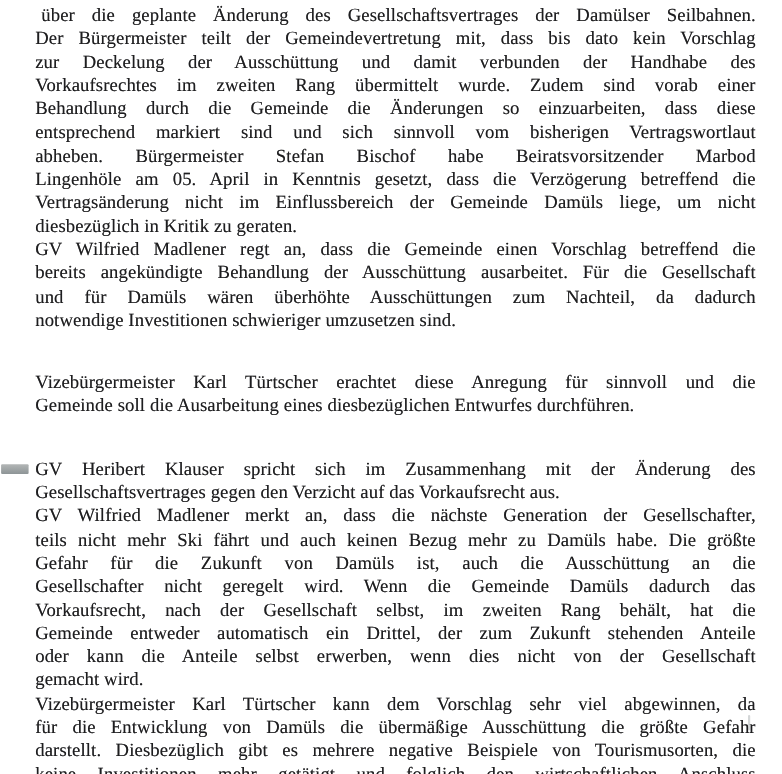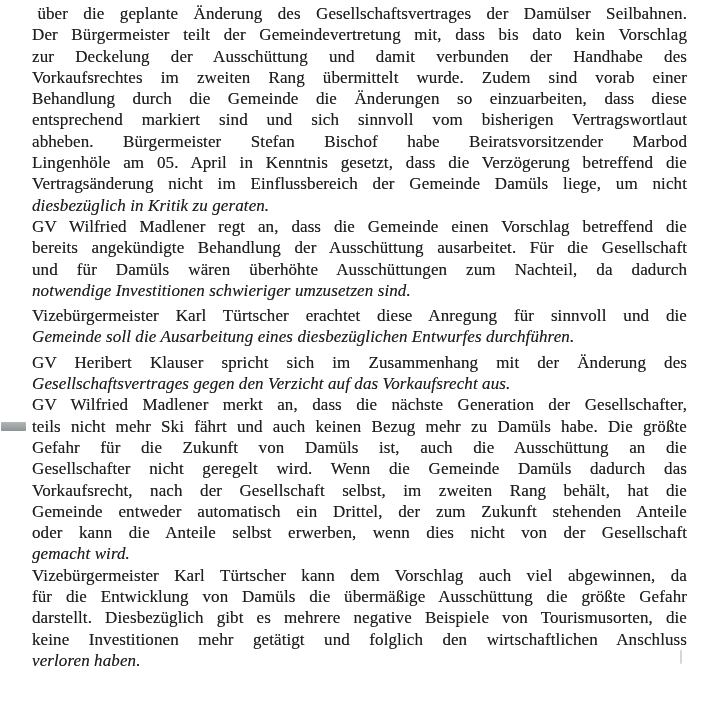--- a/index.html
+++ b/index.html
@@ -19,32 +19,31 @@
     position: absolute;
     left: 32px;
     top: 3px;
     width: 655px;
     color: #1e1e20;
     font-size: 17px;
     letter-spacing: 0.1px;
     text-shadow: 0 0 0.4px rgba(20,20,20,0.55);
   }
   .para { margin: 0; }
-  .para.gap { margin-top: 4px; }
+  .para.gap { margin-top: 36px; }
   .line {
     height: 21.3px;
     line-height: 21.3px;
     text-align: justify;
     text-align-last: justify;
     overflow: hidden;
     white-space: normal;
   }
   .line.last {
     text-align-last: left;
-    font-style: italic;
   }
   .line.hang {
     text-indent: -23px;
   }
   .margin-mark {
     position: absolute;
     left: 1px;
     top: 422px;
     width: 25px;
     height: 9px;
@@ -98,20 +97,20 @@
         <div class="line">GV Wilfried Madlener merkt an, dass die nächste Generation der Gesellschafter,</div>
         <div class="line">teils nicht mehr Ski fährt und auch keinen Bezug mehr zu Damüls habe. Die größte</div>
         <div class="line">Gefahr für die Zukunft von Damüls ist, auch die Ausschüttung an die</div>
         <div class="line">Gesellschafter nicht geregelt wird. Wenn die Gemeinde Damüls dadurch das</div>
         <div class="line">Vorkaufsrecht, nach der Gesellschaft selbst, im zweiten Rang behält, hat die</div>
         <div class="line">Gemeinde entweder automatisch ein Drittel, der zum Zukunft stehenden Anteile</div>
         <div class="line">oder kann die Anteile selbst erwerben, wenn dies nicht von der Gesellschaft</div>
         <div class="line last">gemacht wird.</div>
       </div>
       <div class="para">
-        <div class="line">Vizebürgermeister Karl Türtscher kann dem Vorschlag auch viel abgewinnen, da</div>
+        <div class="line">Vizebürgermeister Karl Türtscher kann dem Vorschlag sehr viel abgewinnen, da</div>
         <div class="line">für die Entwicklung von Damüls die übermäßige Ausschüttung die größte Gefahr</div>
         <div class="line">darstellt. Diesbezüglich gibt es mehrere negative Beispiele von Tourismusorten, die</div>
         <div class="line">keine Investitionen mehr getätigt und folglich den wirtschaftlichen Anschluss</div>
         <div class="line last">verloren haben.</div>
       </div>
     </div>
 </div>
 
 </body></html>

